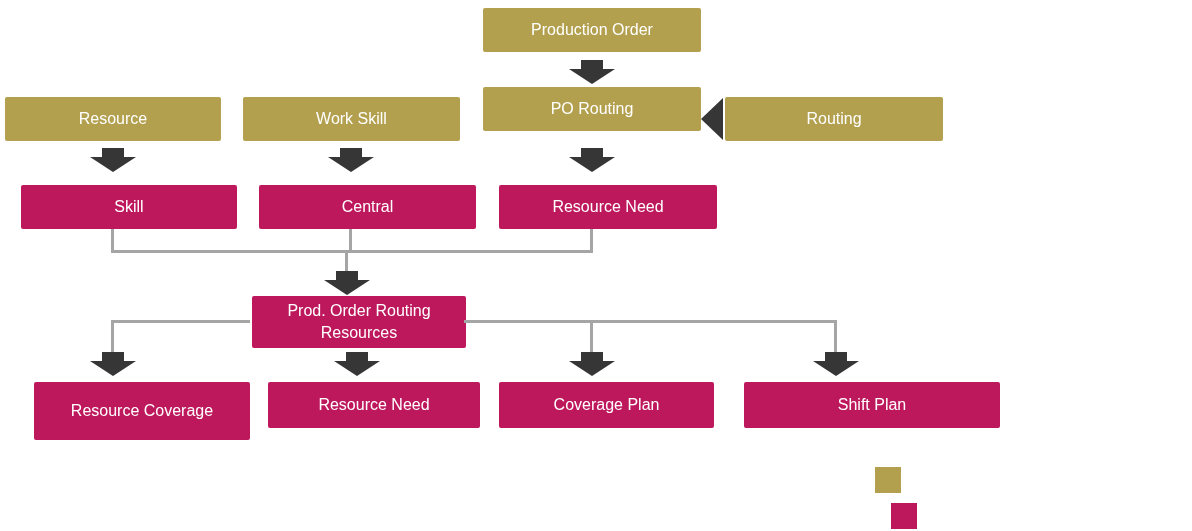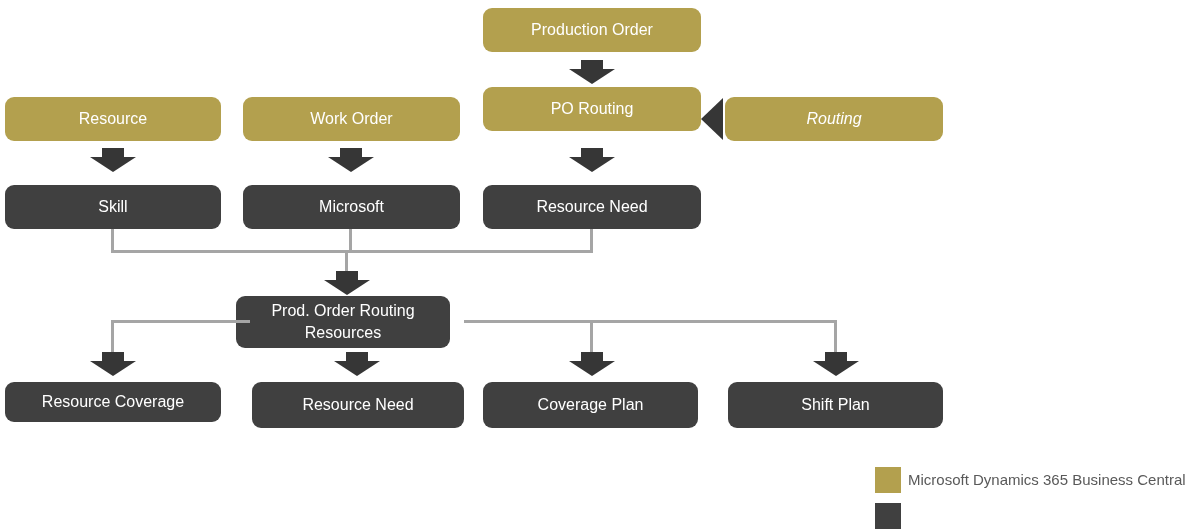--- a/index.html
+++ b/index.html
@@ -17,26 +17,26 @@
   }
   .box {
     position: absolute;
     display: flex;
     align-items: center;
     justify-content: center;
     text-align: center;
     color: #ffffff;
     font-size: 16px;
     line-height: 1.35;
-    border-radius: 9px;
+    border-radius: 2px;
     box-sizing: border-box;
     padding: 2px 6px;
   }
   .gold { background: #b3a04e; }
-  .green { background: #404040; }
+  .green { background: #be185d; margin-left: 16px; }
 
   
   .arrow-down {
     position: absolute;
     width: 46px;
     height: 24px;
   }
   .arrow-down::before {
     content: "";
     position: absolute;
@@ -96,35 +96,35 @@
 <body>
 
 <div class="canvas">
 
   <div class="box gold" style="left:483px; top:8px; width:218px; height:44px;">Production Order</div>
 
   <div class="arrow-down" style="left:569px; top:60px;"></div>
 
   <div class="box gold" style="left:5px; top:97px; width:216px; height:44px;">Resource</div>
 
-  <div class="box gold" style="left:243px; top:97px; width:217px; height:44px;">Work Order</div>
+  <div class="box gold" style="left:243px; top:97px; width:217px; height:44px;">Work Skill</div>
 
   <div class="box gold" style="left:483px; top:87px; width:218px; height:44px;text-align:center;">PO Routing</div>
 
   <div class="arrow-left" style="left:701px; top:98px;"></div>
 
-  <div class="box gold" style="left:725px; top:97px; width:218px; height:44px;font-style:italic;">Routing</div>
+  <div class="box gold" style="left:725px; top:97px; width:218px; height:44px;">Routing</div>
 
   <div class="arrow-down" style="left:90px; top:148px;"></div>
   <div class="arrow-down" style="left:328px; top:148px;"></div>
   <div class="arrow-down" style="left:569px; top:148px;"></div>
 
   <div class="box green" style="left:5px; top:185px; width:216px; height:44px;">Skill</div>
 
-  <div class="box green" style="left:243px; top:185px; width:217px; height:44px;">Microsoft</div>
+  <div class="box green" style="left:243px; top:185px; width:217px; height:44px;">Central</div>
 
   <div class="box green" style="left:483px; top:185px; width:218px; height:44px;">Resource Need</div>
 
   <div class="vline" style="left:111px; top:229px; height:23px;"></div>
   <div class="vline" style="left:349px; top:229px; height:23px;"></div>
   <div class="vline" style="left:590px; top:229px; height:23px;"></div>
   <div class="hline" style="left:111px; top:250px; width:482px;"></div>
   <div class="vline" style="left:345px; top:250px; height:22px;"></div>
 
   <div class="arrow-down" style="left:324px; top:271px;"></div>
@@ -135,26 +135,25 @@
   <div class="hline" style="left:464px; top:320px; width:373px;"></div>
   <div class="vline" style="left:111px; top:320px; height:32px;"></div>
   <div class="vline" style="left:590px; top:320px; height:32px;"></div>
   <div class="vline" style="left:834px; top:320px; height:32px;"></div>
 
   <div class="arrow-down" style="left:90px; top:352px;"></div>
   <div class="arrow-down" style="left:334px; top:352px;"></div>
   <div class="arrow-down" style="left:569px; top:352px;"></div>
   <div class="arrow-down" style="left:813px; top:352px;"></div>
 
-  <div class="box green" style="left:5px; top:382px; width:216px; height:40px;">Resource Coverage</div>
+  <div class="box green" style="left:18px; top:382px; width:216px; height:58px;">Resource Coverage</div>
 
   <div class="box green" style="left:252px; top:382px; width:212px; height:46px;">Resource Need</div>
 
   <div class="box green" style="left:483px; top:382px; width:215px; height:46px;">Coverage Plan</div>
 
-  <div class="box green" style="left:728px; top:382px; width:215px; height:46px;">Shift Plan</div>
+  <div class="box green" style="left:728px; top:382px; width:256px; height:46px;">Shift Plan</div>
 
   <div class="legend-swatch gold" style="left:875px; top:467px;"></div>
-  <div class="legend-label" style="left:908px; top:467px;">Microsoft Dynamics 365 Business Central</div>
 
   <div class="legend-swatch green" style="left:875px; top:503px;"></div>
 
 </div>
 
 </body></html>

